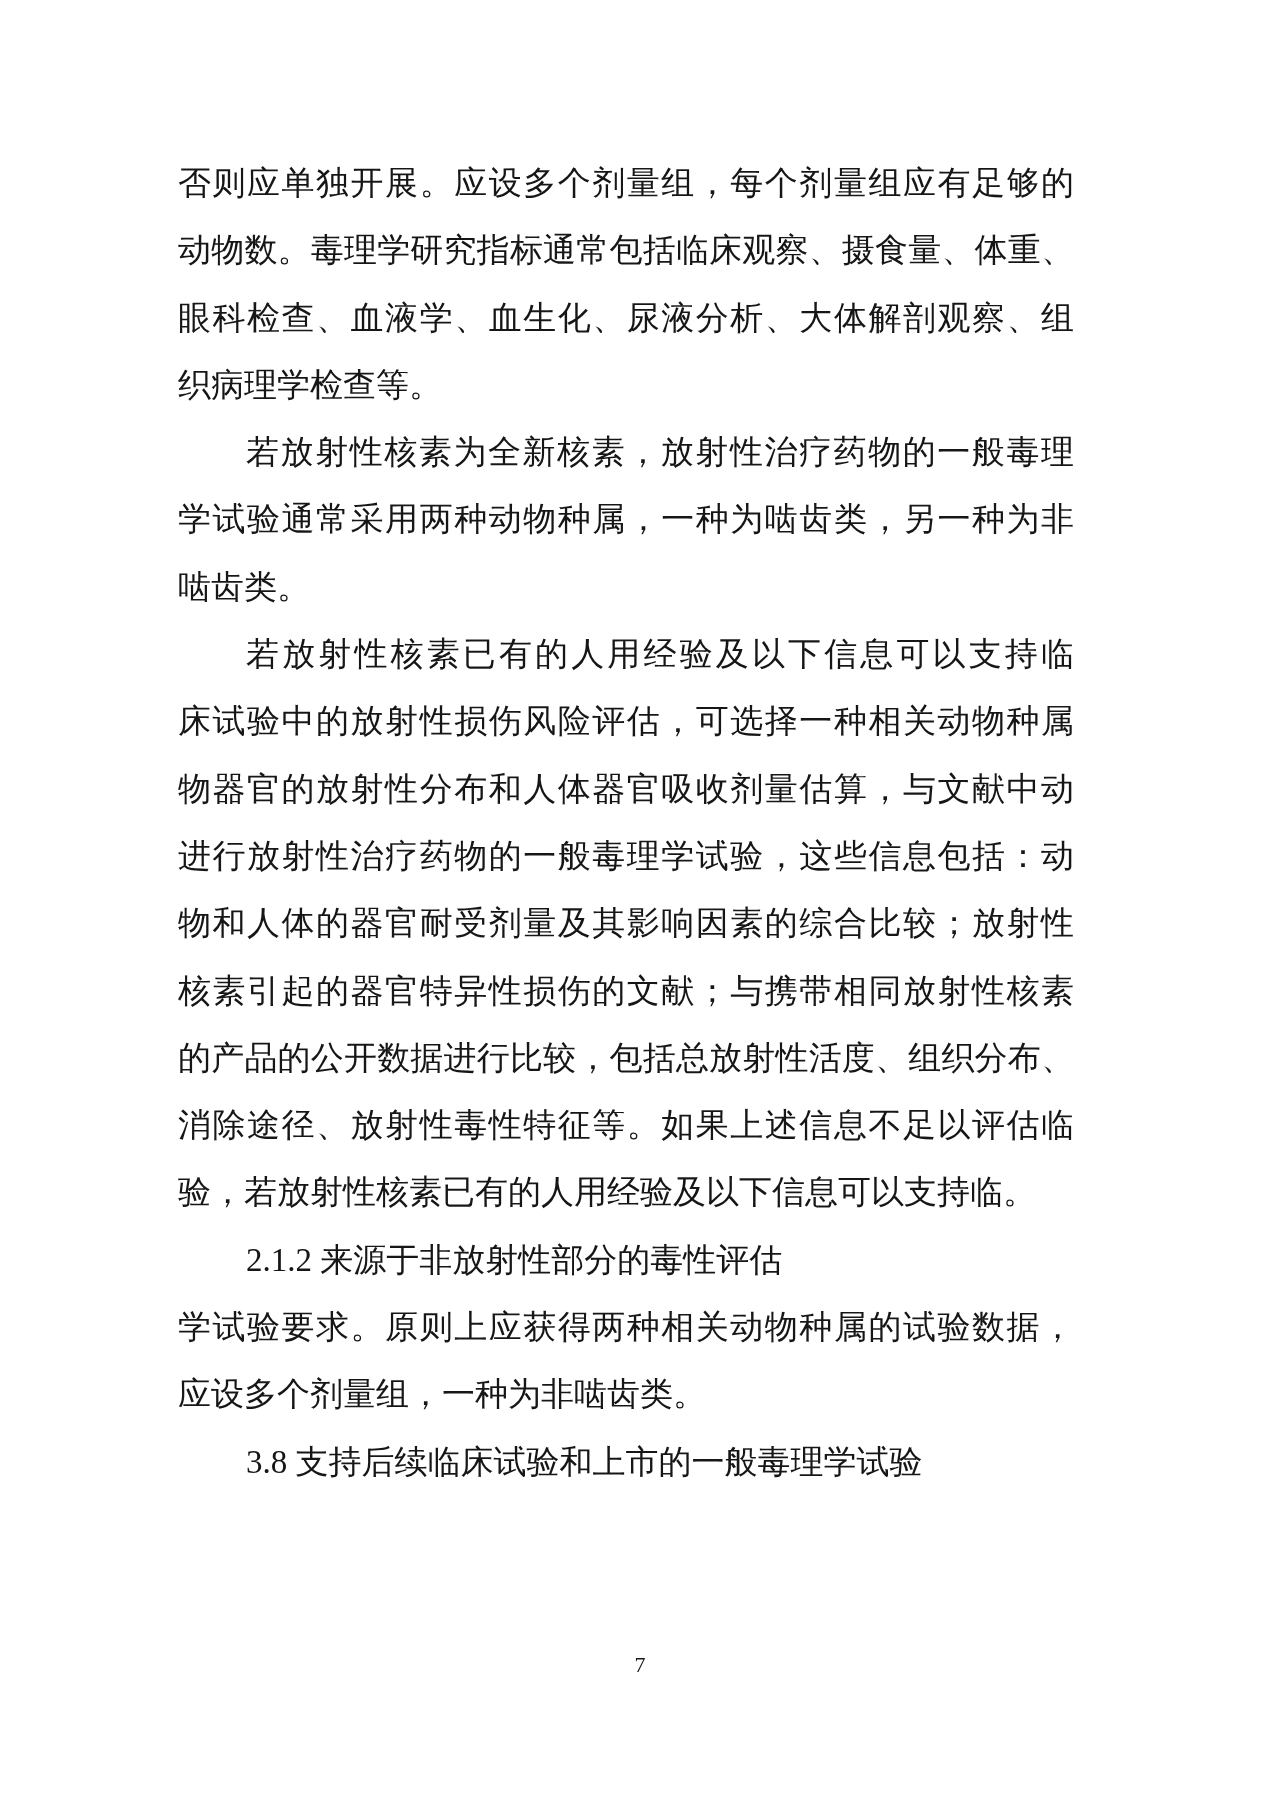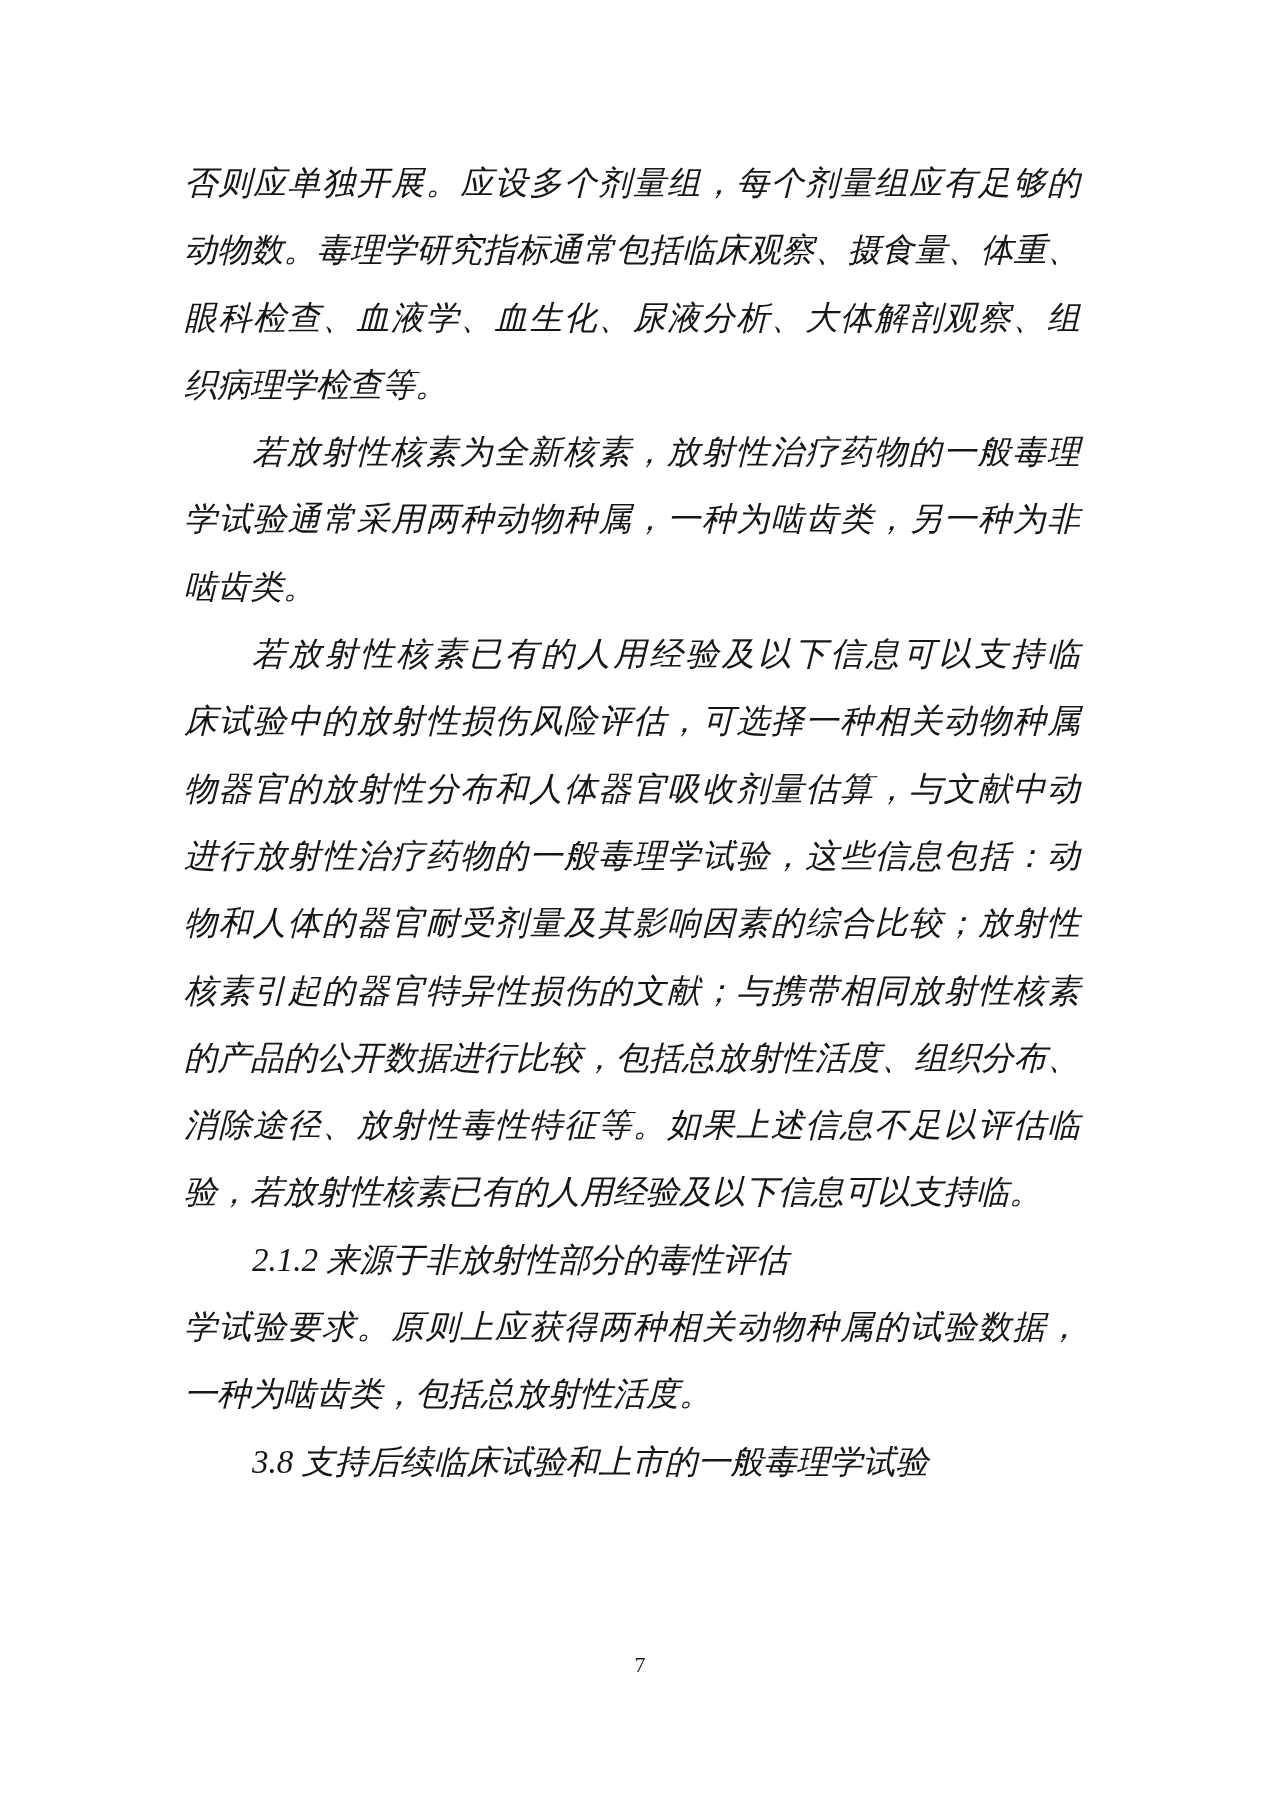--- a/index.html
+++ b/index.html
@@ -14,25 +14,24 @@
   .page {
     position: relative;
     width: 1280px;
     height: 1810px;
     background: #ffffff;
     color: #161616;
     overflow: hidden;
   }
   .text-block {
     position: absolute;
-    left: 184px;
+    left: 178px;
     top: 150px;
     width: 896px;
     font-size: 33px;
-    font-style: italic;
   }
   .line {
     height: 67.3px;
     line-height: 67.3px;
     white-space: normal;
   }
   .justify {
     text-align: justify;
     text-align-last: justify;
     text-justify: inter-character;
@@ -72,17 +71,17 @@
     <div class="line justify">床试验中的放射性损伤风险评估，可选择一种相关动物种属</div>
     <div class="line justify">物器官的放射性分布和人体器官吸收剂量估算，与文献中动</div>
     <div class="line justify">进行放射性治疗药物的一般毒理学试验，这些信息包括：动</div>
     <div class="line justify">物和人体的器官耐受剂量及其影响因素的综合比较；放射性</div>
     <div class="line justify">核素引起的器官特异性损伤的文献；与携带相同放射性核素</div>
     <div class="line justify">的产品的公开数据进行比较，包括总放射性活度、组织分布、</div>
     <div class="line justify">消除途径、放射性毒性特征等。如果上述信息不足以评估临</div>
     <div class="line">验，若放射性核素已有的人用经验及以下信息可以支持临。</div>
     <div class="line indent">2.1.2 来源于非放射性部分的毒性评估</div>
     <div class="line justify">学试验要求。原则上应获得两种相关动物种属的试验数据，</div>
-    <div class="line">一种为啮齿类，包括总放射性活度。</div>
+    <div class="line">应设多个剂量组，一种为非啮齿类。</div>
     <div class="line indent">3.8 支持后续临床试验和上市的一般毒理学试验</div>
   </div>
   <div class="page-number">7</div>
 </div>
 
 </body></html>

